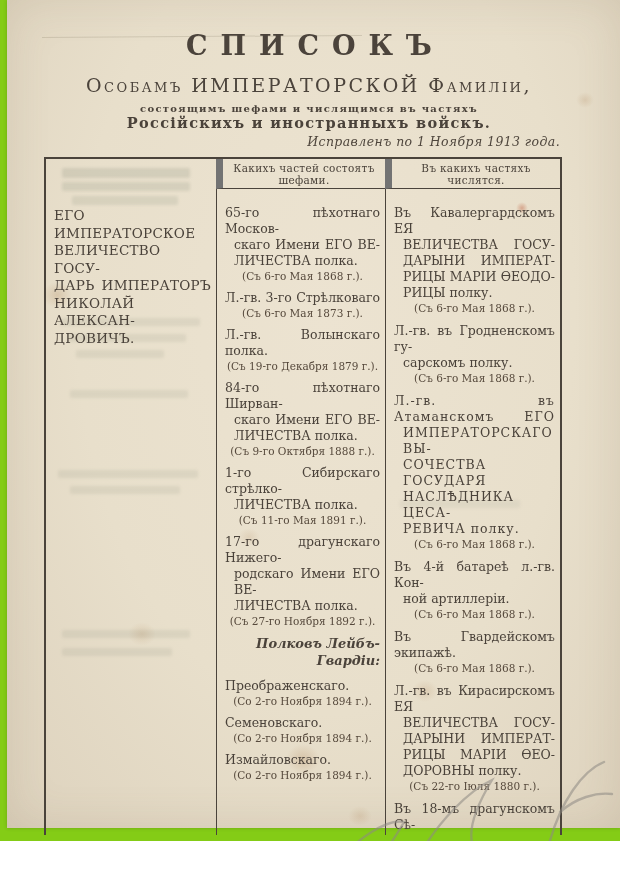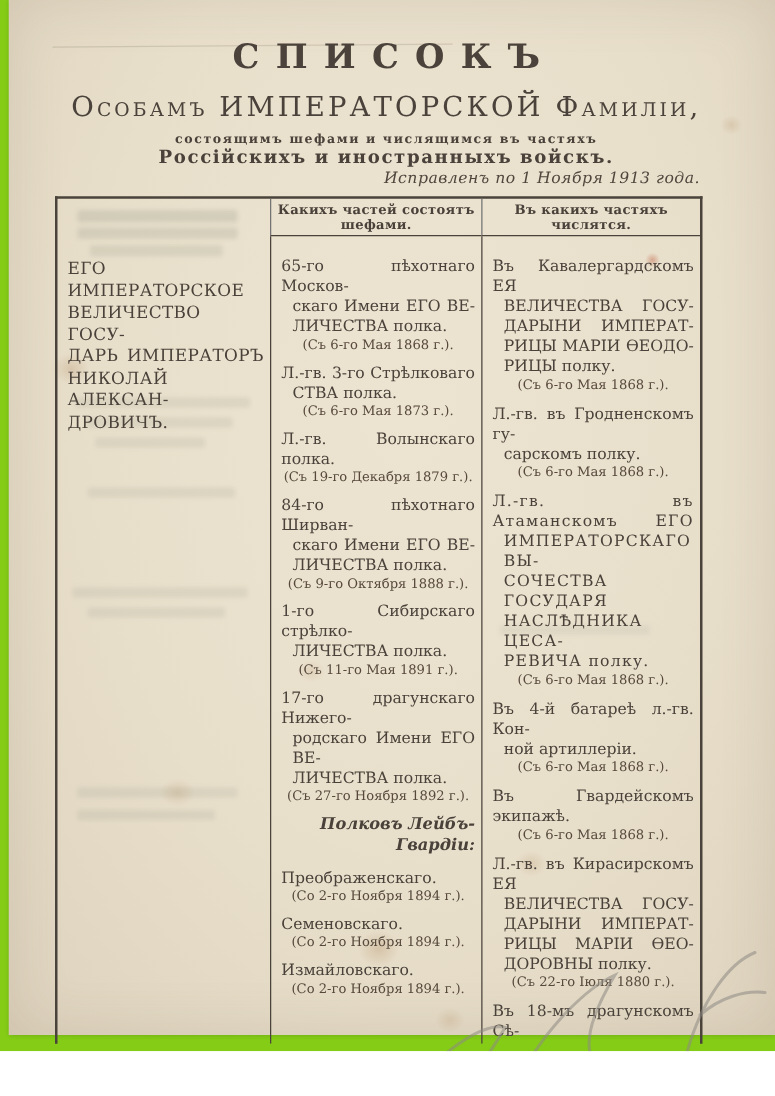--- a/index.html
+++ b/index.html
@@ -19,41 +19,41 @@
     position:absolute;left:42px;top:36px;width:320px;height:1px;
     background:rgba(125,113,92,.22);transform:rotate(-.4deg);
   }
   
   .header{position:absolute;left:48px;top:30px;width:522px;text-align:center;}
   .title{
     font-size:27px;font-weight:bold;letter-spacing:13px;text-indent:13px;
     color:#4b433b;
   }
   .subtitle{
-    margin-top:13px;font-size:22px;font-variant:small-caps;
+    margin-top:13px;font-size:19px;font-variant:small-caps;
     letter-spacing:2.5px;color:#4b433b;
   }
   .sub2{margin-top:7px;font-size:10px;font-weight:bold;letter-spacing:1.3px;}
   .sub3{font-size:14.5px;font-weight:bold;letter-spacing:1.3px;}
   .correction{
     position:absolute;right:60px;top:134px;
     font-style:italic;font-size:12.5px;letter-spacing:.4px;color:#4f463d;
   }
   
   .reg-table{
     position:absolute;left:44px;top:157px;width:514px;height:676px;
     border:2px solid #4a433b;border-bottom:none;
     display:grid;grid-template-columns:170px 169px 1fr;grid-template-rows:30px 1fr;
     overflow:hidden;
   }
   .hcell{
     display:flex;align-items:center;justify-content:center;
     font-size:10.5px;letter-spacing:.3px;text-align:center;padding:0 4px;
   }
-  .h2,.h3{border-left:1px solid #737373;border-bottom:1px solid #4a433b;font-weight:bold;}
+  .h2,.h3{border-left:7px solid #737373;border-bottom:1px solid #4a433b;}
   .bcell{overflow:hidden;}
   .c1{padding:18px 5px 0 8px;}
   .c2,.c3{border-left:1px solid #4a433b;padding:16px 5px 0 8px;}
   .person{font-size:13.5px;line-height:17.5px;letter-spacing:.3px;}
   .pl{text-align:justify;}
   .pl.j{text-align-last:justify;}
   .entry{margin-bottom:8px;}
   .c3 .entry{margin-bottom:9px;}
   .line{font-size:12.5px;line-height:16px;text-align:justify;}
   .line.cont{padding-left:9px;}
@@ -122,21 +122,20 @@
     </div>
     <div class="bcell c2" id="chief-col">
         <div class="entry">
           <div class="line j">65-го пѣхотнаго Москов-</div>
           <div class="line cont j">скаго Имени ЕГО ВЕ-</div>
           <div class="line cont">ЛИЧЕСТВА полка.</div>
           <div class="date">(Съ 6-го Мая 1868 г.).</div>
         </div>
         <div class="entry">
           <div class="line j">Л.-гв. 3-го Стрѣлковаго</div>
-          <div class="line cont">СТВА полка.</div>
           <div class="date">(Съ 6-го Мая 1873 г.).</div>
         </div>
         <div class="entry">
           <div class="line">Л.-гв. Волынскаго полка.</div>
           <div class="date">(Съ 19-го Декабря 1879 г.).</div>
         </div>
         <div class="entry">
           <div class="line j">84-го пѣхотнаго Ширван-</div>
           <div class="line cont j">скаго Имени ЕГО ВЕ-</div>
           <div class="line cont">ЛИЧЕСТВА полка.</div>

